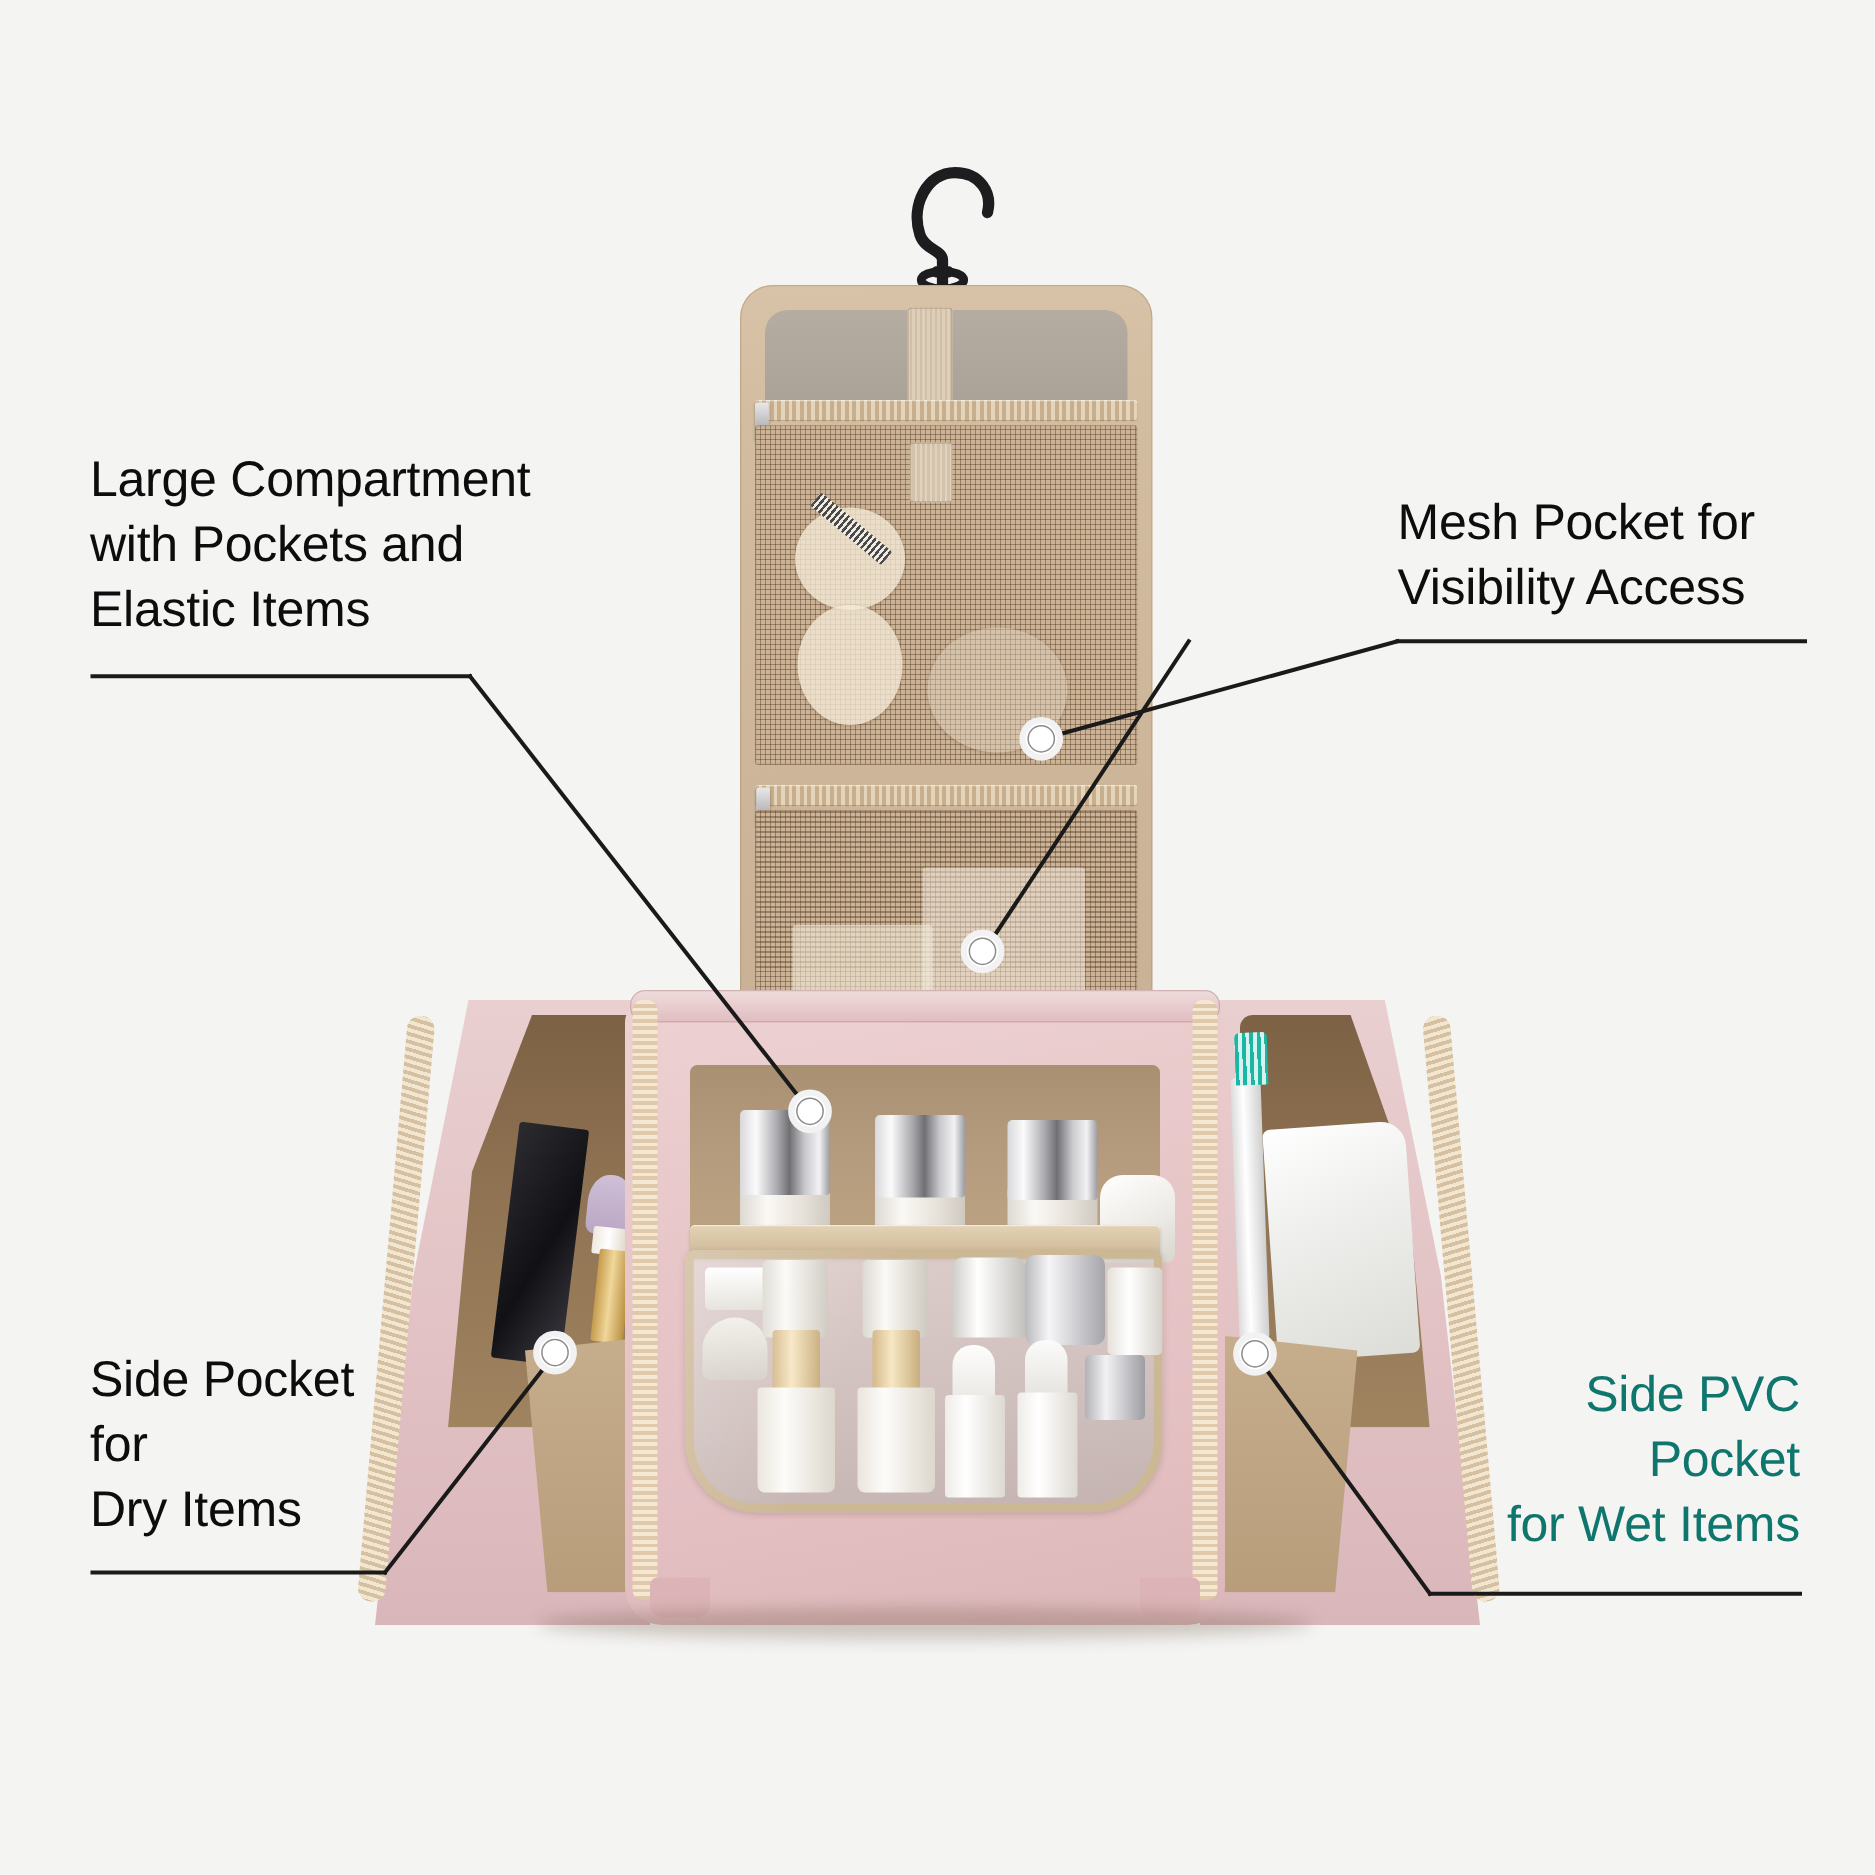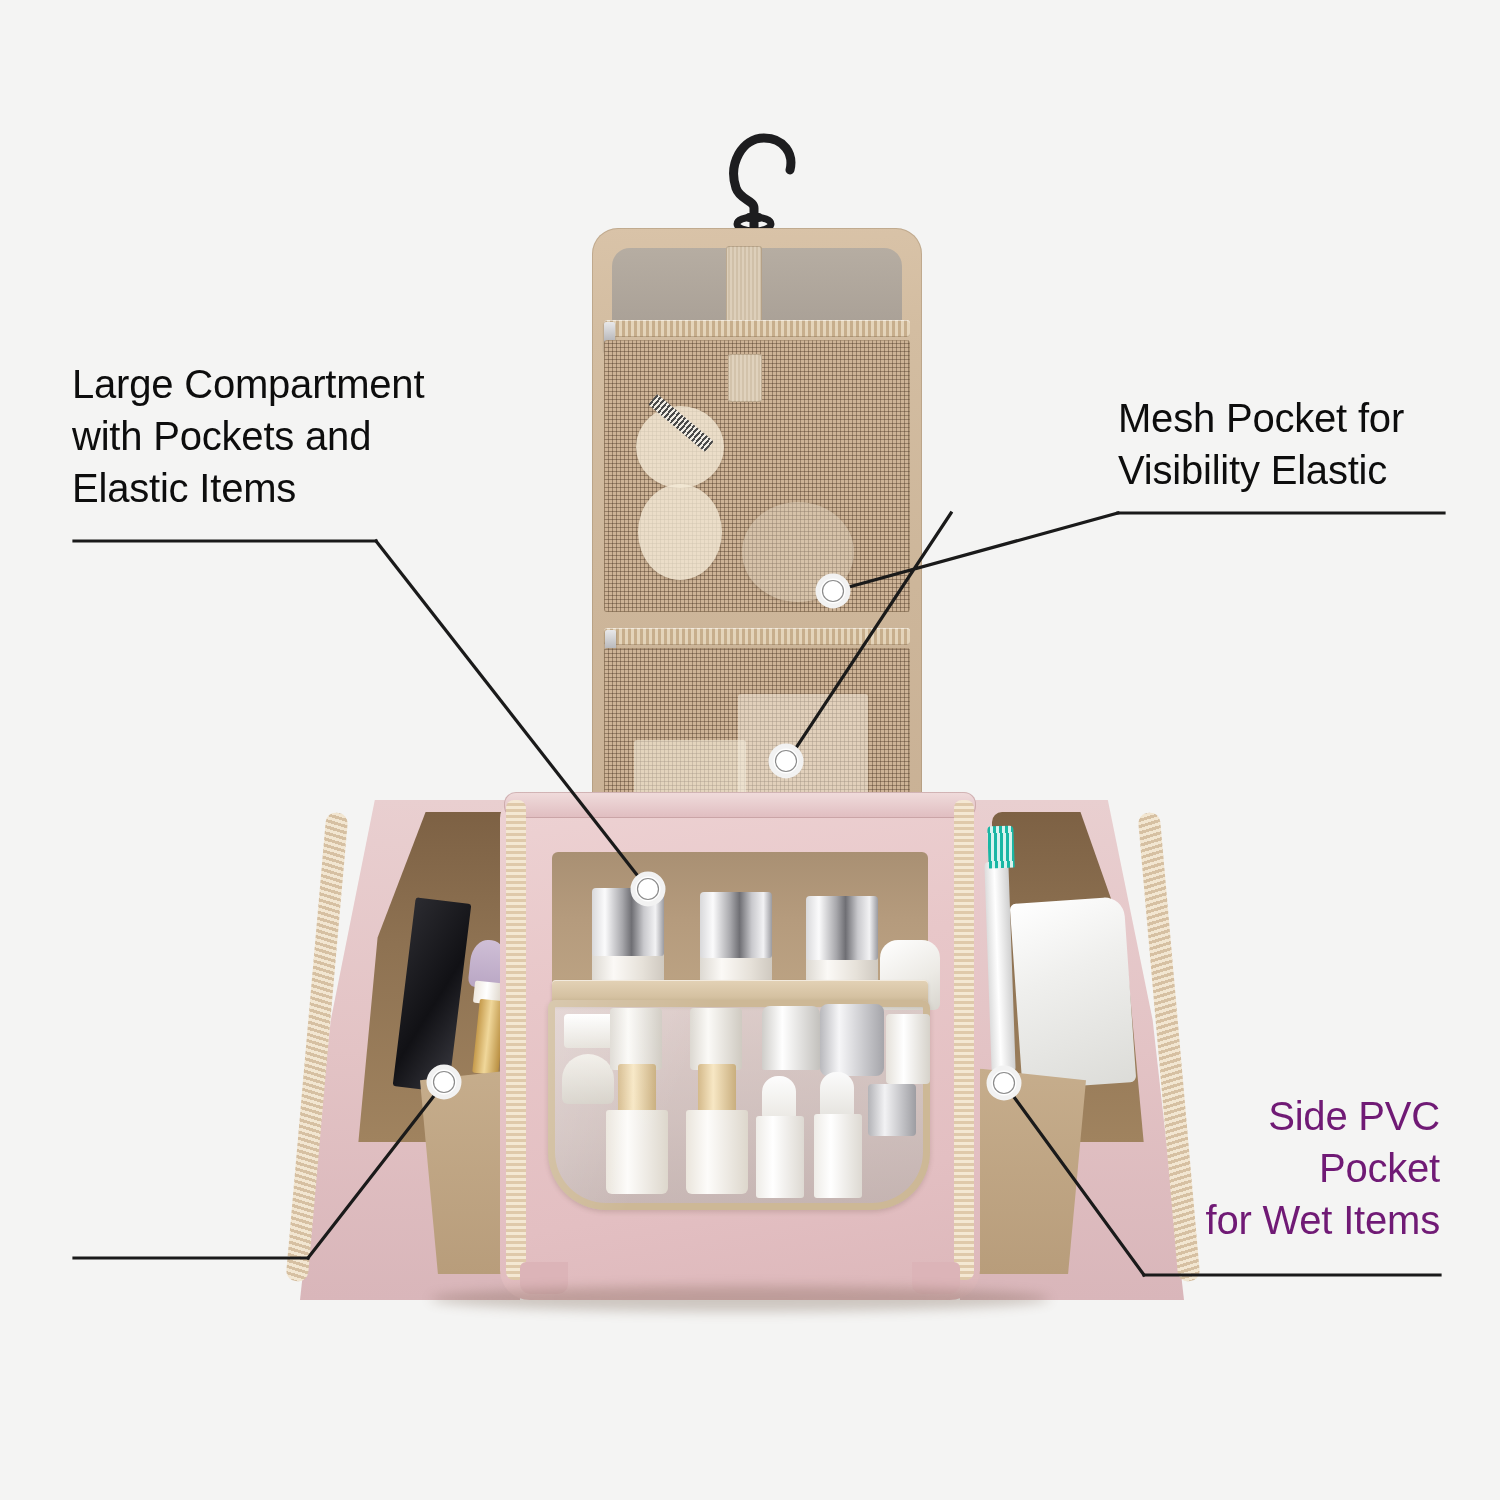--- a/index.html
+++ b/index.html
@@ -282,18 +282,21 @@
         <circle cx="444" cy="1082" r="10.5" fill="#ffffff" stroke="#8c8c8c" stroke-width="1.2"></circle>
         <circle cx="1004" cy="1083" r="15" fill="#ffffff" stroke="#f2f2f2" stroke-width="5"></circle>
         <circle cx="1004" cy="1083" r="10.5" fill="#ffffff" stroke="#8c8c8c" stroke-width="1.2"></circle>
       </g>
   </svg>
 
   <div class="callout left" style="left: 72px; top: 358px; width: 470px; color: rgb(13, 13, 13); text-align: left;">Large Compartment
 with Pockets and
 Elastic Items</div>
   <div class="callout left" style="left: 1118px; top: 392px; width: 380px; color: rgb(13, 13, 13); text-align: left;">Mesh Pocket for
-Visibility Elastic</div>
-  <div class="callout right" style="left: 1058px; top: 1090px; width: 382px; color: #701a75; text-align: right;">Side PVC
+Visibility Access</div>
+  <div class="callout left" style="left: 72px; top: 1078px; width: 330px; color: rgb(13, 13, 13); text-align: left;">Side Pocket
+for
+Dry Items</div>
+  <div class="callout right" style="left: 1058px; top: 1090px; width: 382px; color: #0f766e; text-align: right;">Side PVC
 Pocket
 for Wet Items</div>
 
 </div>
 
 </body></html>

